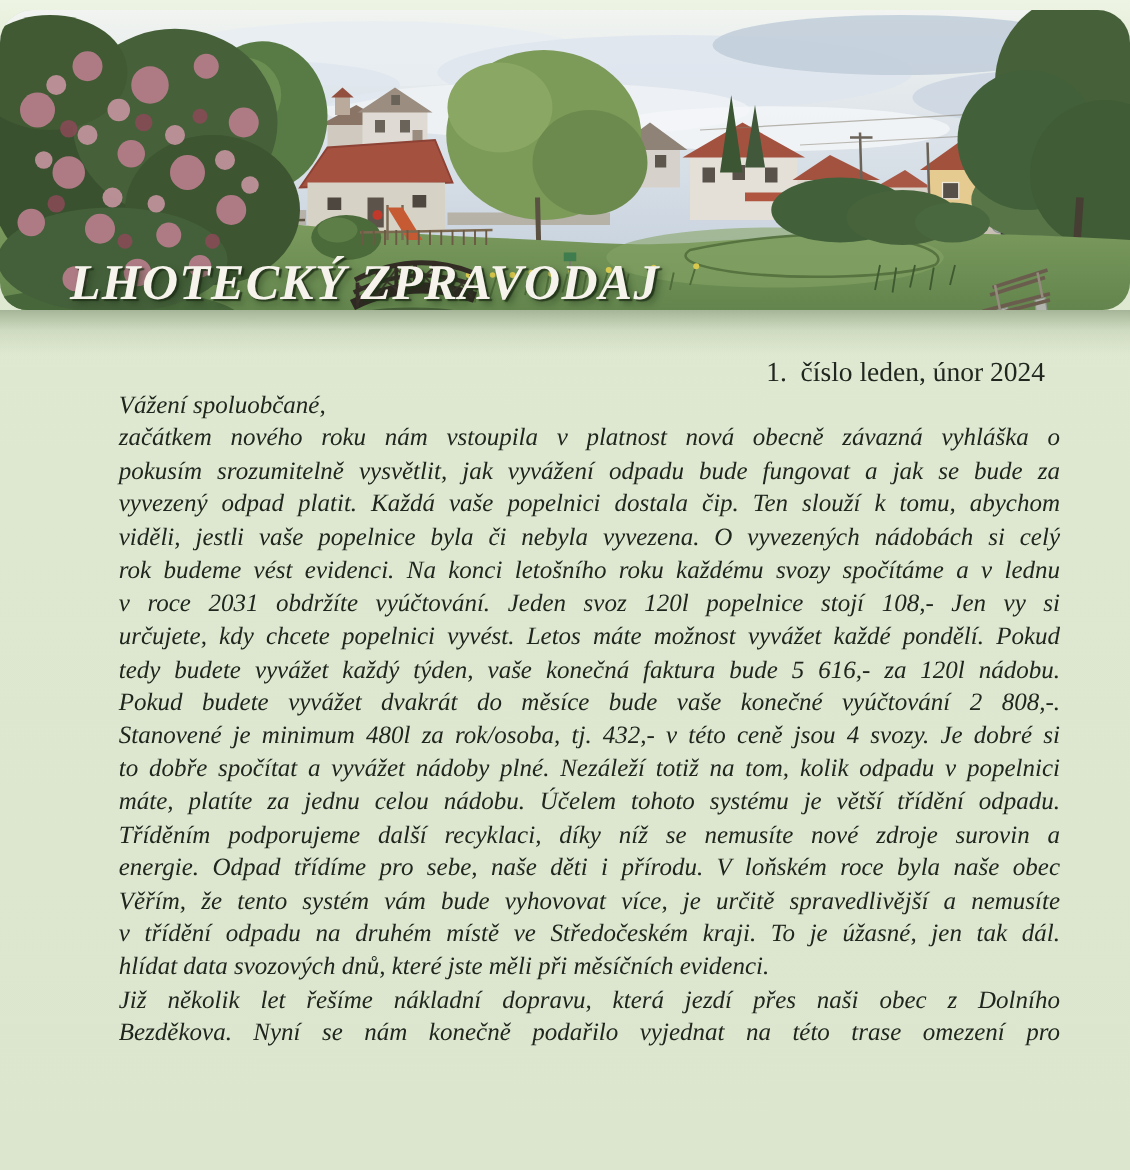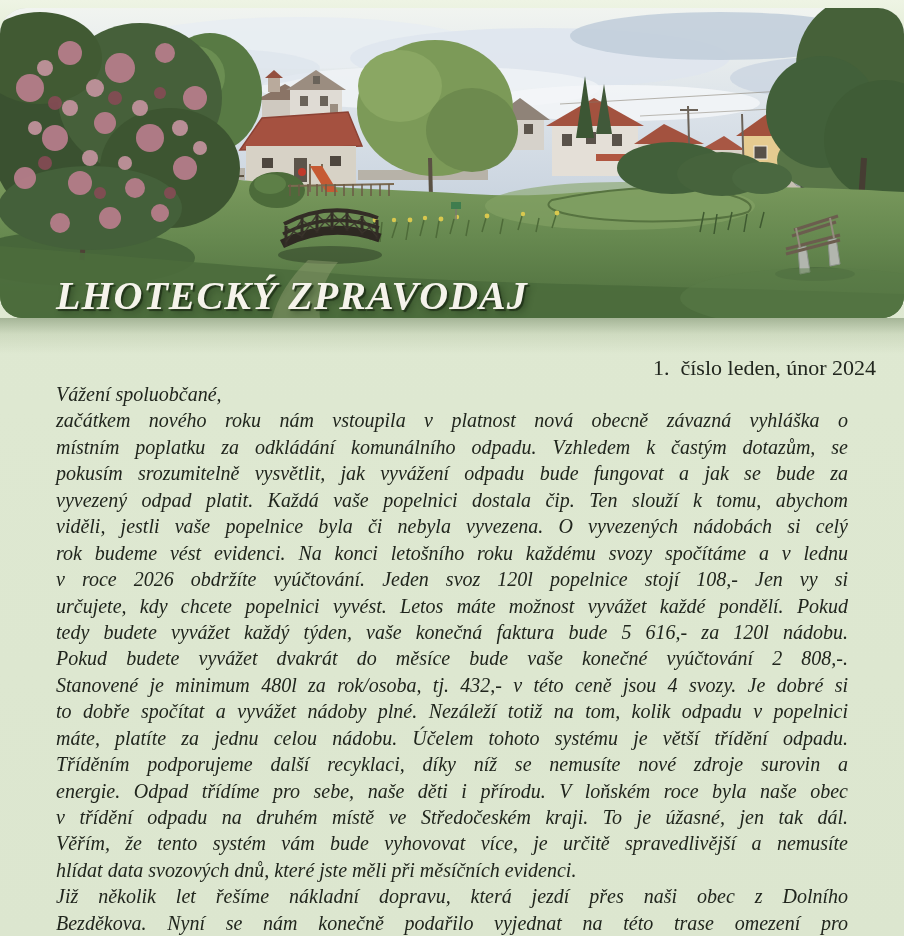--- a/index.html
+++ b/index.html
@@ -9,44 +9,44 @@
     --title-shadow:#22361b;
   }
   *{box-sizing:border-box;}
   html,body{margin:0;padding:0;}
   body{
     width:904px;height:936px;overflow:hidden;
     background:linear-gradient(180deg,#eef4e4 0px,#e3edd6 40px,var(--page-bg) 140px,#dce6cf 100%);
     font-family:"Liberation Serif","DejaVu Serif",serif;
   }
   .photo-frame{
-    position:relative;margin:8px 0 0 0;width:904px;height:310px;
+    position:relative;margin:8px 0 0 0;width:904px;height:240px;
     border-radius:26px 26px 22px 22px;overflow:hidden;
     background:#cfd9c4;
   }
   .photo-frame svg{display:block;}
   .masthead-title{
     position:absolute;left:56px;bottom:0px;
     font:italic bold 40px/1.1 "Liberation Serif","DejaVu Serif",serif;
     color:var(--title-color);
     letter-spacing:1px;
     text-shadow:2px 2px 1px rgba(32,50,24,0.9),4px 4px 6px rgba(32,50,24,0.45);
     white-space:nowrap;
   }
   .reflection{
     width:904px;height:36px;
     background:linear-gradient(180deg,rgba(108,130,93,0.50) 0%,rgba(160,178,140,0.25) 45%,rgba(223,233,210,0) 100%);
   }
   .issue-row{
-    text-align:right;padding-right:28px;
+    text-align:right;padding-right:68px;
     font:22px/27px "Liberation Serif","DejaVu Serif",serif;
     color:#21261e;
   }
   .article{
-    padding:0 56px 0 56px;
+    padding:0 56px 0 95px;
     font:italic 20px/26.45px "Liberation Serif","DejaVu Serif",serif;
     color:var(--text-color);
   }
   .article .line{height:26.45px;white-space:normal;}
   .article .line.just{text-align:justify;text-align-last:justify;}
   .article .line.plain{text-align:left;}
 </style>
 </head>
 <body>
 
@@ -330,32 +330,31 @@
   <div class="masthead-title">LHOTECKÝ ZPRAVODAJ</div>
 </div>
 
 <div class="reflection"></div>
 
 <div class="issue-row">1.&nbsp;&nbsp;číslo leden, únor 2024</div>
 
 <div class="article">
     <div class="line plain">Vážení spoluobčané,</div>
     <div class="line just">začátkem nového roku nám vstoupila v platnost nová obecně závazná vyhláška o</div>
-    <div class="line just">místním poplatku za odkládání komunálního odpadu. Vzhledem k častým dotazům, se</div>
     <div class="line just">pokusím srozumitelně vysvětlit, jak vyvážení odpadu bude fungovat a jak se bude za</div>
     <div class="line just">vyvezený odpad platit. Každá vaše popelnici dostala čip. Ten slouží k tomu, abychom</div>
     <div class="line just">viděli, jestli vaše popelnice byla či nebyla vyvezena. O vyvezených nádobách si celý</div>
     <div class="line just">rok budeme vést evidenci. Na konci letošního roku každému svozy spočítáme a v lednu</div>
-    <div class="line just">v roce 2026 obdržíte vyúčtování. Jeden svoz 120l popelnice stojí 108,- Jen vy si</div>
+    <div class="line just">v roce 2031 obdržíte vyúčtování. Jeden svoz 120l popelnice stojí 108,- Jen vy si</div>
     <div class="line just">určujete, kdy chcete popelnici vyvést. Letos máte možnost vyvážet každé pondělí. Pokud</div>
     <div class="line just">tedy budete vyvážet každý týden, vaše konečná faktura bude 5 616,- za 120l nádobu.</div>
     <div class="line just">Pokud budete vyvážet dvakrát do měsíce bude vaše konečné vyúčtování 2 808,-.</div>
     <div class="line just">Stanovené je minimum 480l za rok/osoba, tj. 432,- v této ceně jsou 4 svozy. Je dobré si</div>
     <div class="line just">to dobře spočítat a vyvážet nádoby plné. Nezáleží totiž na tom, kolik odpadu v popelnici</div>
     <div class="line just">máte, platíte za jednu celou nádobu. Účelem tohoto systému je větší třídění odpadu.</div>
     <div class="line just">Tříděním podporujeme další recyklaci, díky níž se nemusíte nové zdroje surovin a</div>
     <div class="line just">energie. Odpad třídíme pro sebe, naše děti i přírodu. V loňském roce byla naše obec</div>
+    <div class="line just">Věřím, že tento systém vám bude vyhovovat více, je určitě spravedlivější a nemusíte</div>
     <div class="line just">v třídění odpadu na druhém místě ve Středočeském kraji. To je úžasné, jen tak dál.</div>
-    <div class="line just">Věřím, že tento systém vám bude vyhovovat více, je určitě spravedlivější a nemusíte</div>
     <div class="line plain">hlídat data svozových dnů, které jste měli při měsíčních evidenci.</div>
     <div class="line just">Již několik let řešíme nákladní dopravu, která jezdí přes naši obec z Dolního</div>
     <div class="line just">Bezděkova. Nyní se nám konečně podařilo vyjednat na této trase omezení pro</div>
   </div>
 
 </body></html>

